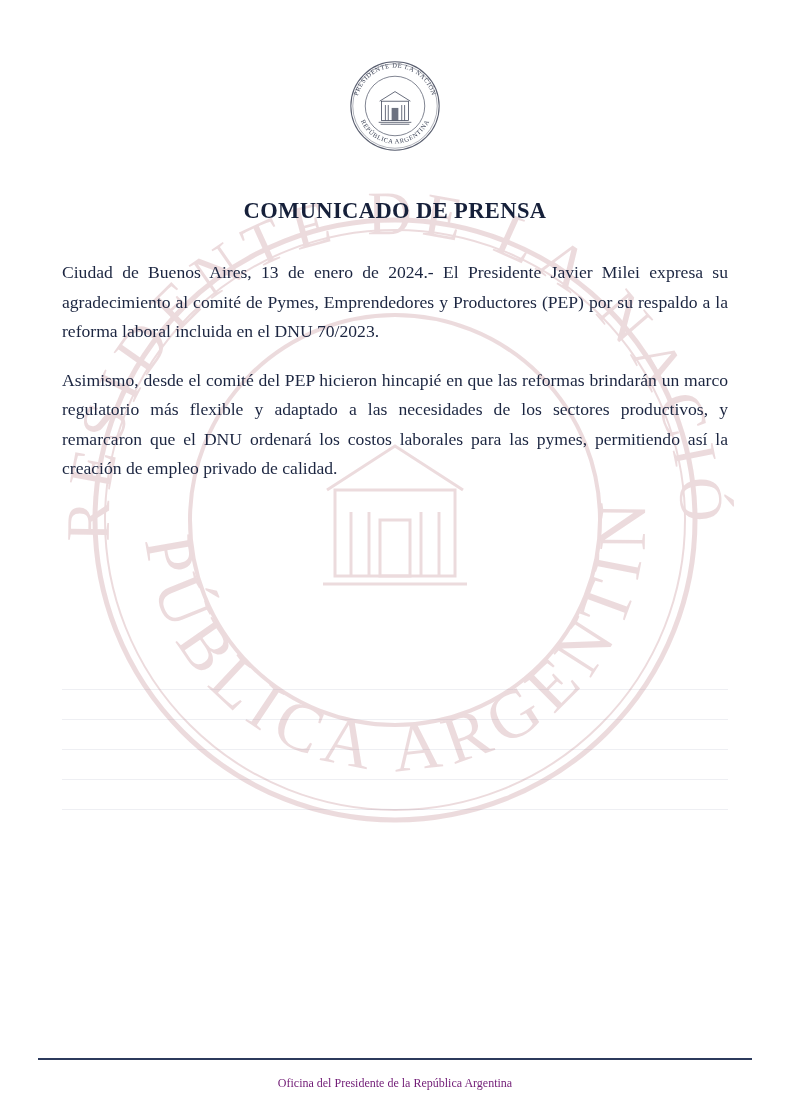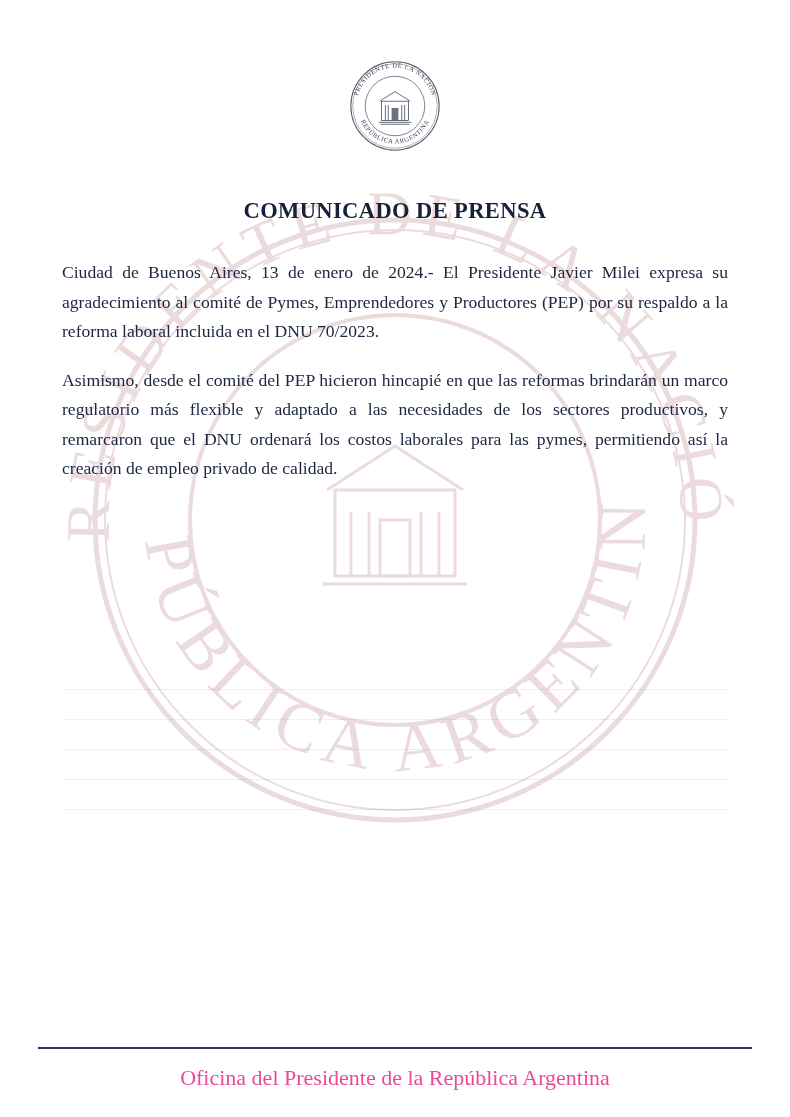--- a/index.html
+++ b/index.html
@@ -101,22 +101,22 @@
     width: 790px;
     z-index: 3;
   }
   .footer-rule {
     margin: 0 38px;
     border-top: 2px solid #2c3a5c;
   }
   .footer-text {
     margin: 16px 0 26px 0;
     text-align: center;
-    font-size: 22px;
-    color: #ec4899;
+    font-size: 12px;
+    color: #701a75;
     font-family: "Liberation Serif", serif;
   }
 </style>
 </head>
 <body>
 
 <div class="watermark">
   <svg viewBox="0 0 720 720" xmlns="http://www.w3.org/2000/svg">
     <defs>
       <path id="wm-top" d="M 360,360 m -286,0 a 286,286 0 0 1 572,0" fill="none"></path>

